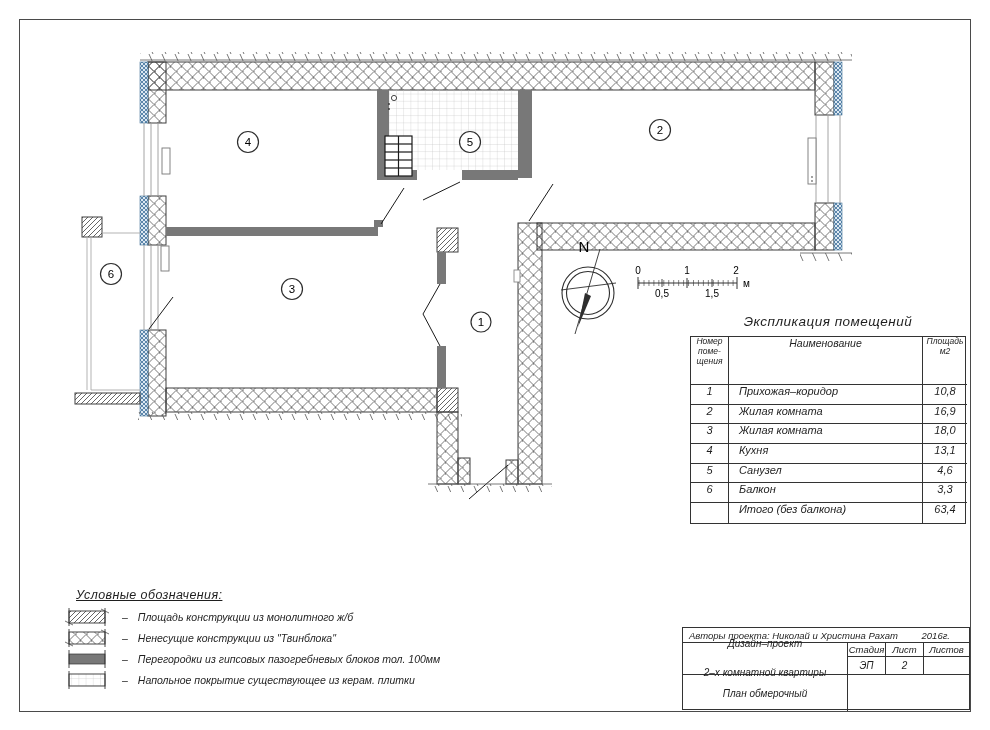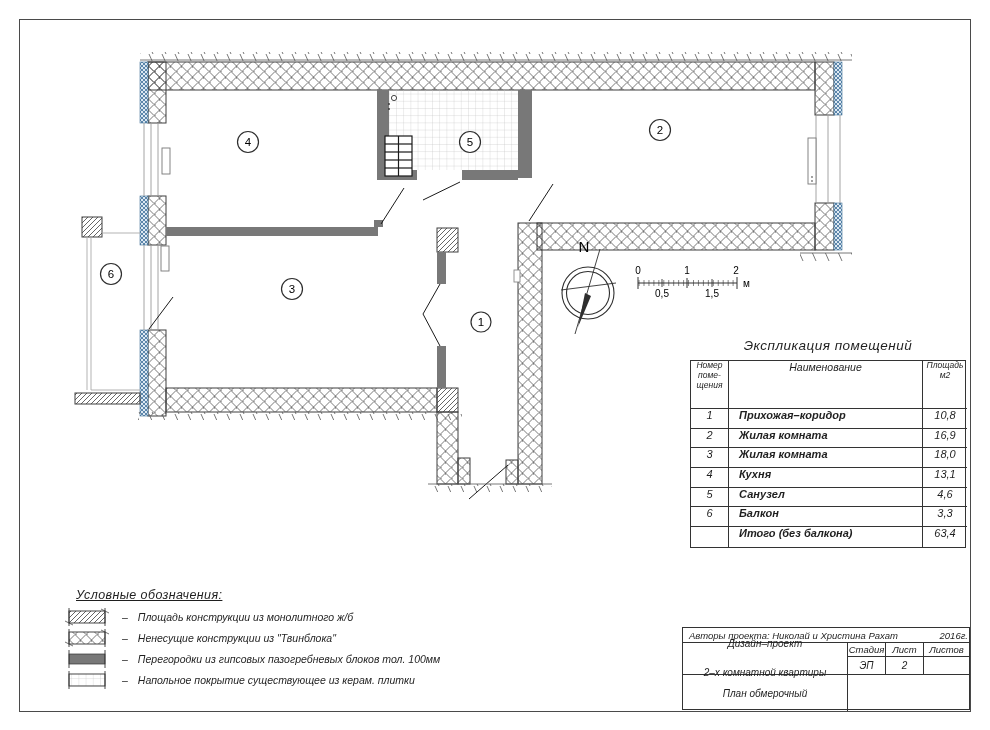--- a/index.html
+++ b/index.html
@@ -2,46 +2,46 @@
 <html><head>
 <meta charset="utf-8">
 <style>
   html,body{margin:0;padding:0;background:#e8e8e8;}
   .sheet{position:relative;width:990px;height:730px;background:#ffffff;overflow:hidden;
          font-family:"Liberation Sans",sans-serif;color:#1f1f1f;}
   .page-border{position:absolute;left:19px;top:19px;width:950px;height:691px;
                border:1.5px solid #4a4a4a;}
   svg{position:absolute;left:0;top:0;}
   
-  .expl{position:absolute;left:690px;top:314px;width:276px;margin-top:24px;}
+  .expl{position:absolute;left:690px;top:314px;width:276px;}
   .expl-title{text-align:center;font-size:13.5px;font-style:italic;letter-spacing:.5px;margin-bottom:7px;}
   .expl-grid{display:grid;grid-template-columns:38px 194px 44px;
              grid-template-rows:48px repeat(7,19.7px);
              border:1.3px solid #333;}
   .expl-grid>div{border-right:1px solid #333;border-bottom:1px solid #333;
                  display:flex;justify-content:center;
                  font-size:11px;font-style:italic;overflow:hidden;}
   .expl-grid>div:nth-child(3n){border-right:none;}
   .expl-grid>div:nth-last-child(-n+3){border-bottom:none;}
   .expl-grid .hdr{font-size:10.5px;text-align:center;line-height:1.15;}
   .expl-grid .hsm{font-size:8.5px;}
-  .expl-grid .nm{justify-content:flex-start;padding-left:10px;font-weight:bold;}
+  .expl-grid .nm{justify-content:flex-start;padding-left:10px;}
   
   .legend{position:absolute;left:64px;top:588px;}
   .legend-title{font-size:12.5px;font-style:italic;text-decoration:underline;margin-left:12px;margin-bottom:4px;letter-spacing:.4px;}
   .lg-item{display:flex;align-items:center;height:21px;}
   .lg-item svg{position:static;flex:0 0 auto;}
   .lg-text{font-size:10.5px;font-style:italic;margin-left:10px;white-space:nowrap;}
   .lg-dash{font-size:10.5px;font-style:italic;margin-left:12px;}
   
   .tblock{position:absolute;left:682px;top:627px;width:288px;height:83px;
           border:1.4px solid #333;box-sizing:border-box;font-style:italic;}
   .tb-r1{display:flex;height:14px;border-bottom:1px solid #333;align-items:center;font-size:9.5px;}
   .tb-r1 .authors{flex:1;padding-left:6px;white-space:nowrap;}
-  .tb-r1 .year{padding-right:1px;}
+  .tb-r1 .year{padding-right:19px;}
   .tb-r2{display:flex;height:31px;border-bottom:1px solid #333;}
   .tb-proj{width:164px;border-right:1px solid #333;display:flex;flex-direction:column;
            align-items:center;justify-content:center;font-size:10px;line-height:1.25;gap:16px;}
   .tb-col{display:flex;flex-direction:column;border-right:1px solid #333;}
   .tb-col:last-child{border-right:none;}
   .tb-col .h{height:13px;border-bottom:1px solid #333;display:flex;align-items:center;justify-content:center;font-size:9.5px;}
   .tb-col .v{flex:1;display:flex;align-items:center;justify-content:center;font-size:10px;}
   .tb-r3{display:flex;height:36px;}
   .tb-name{width:164px;border-right:1px solid #333;display:flex;align-items:center;justify-content:center;font-size:10px;}
 </style>

